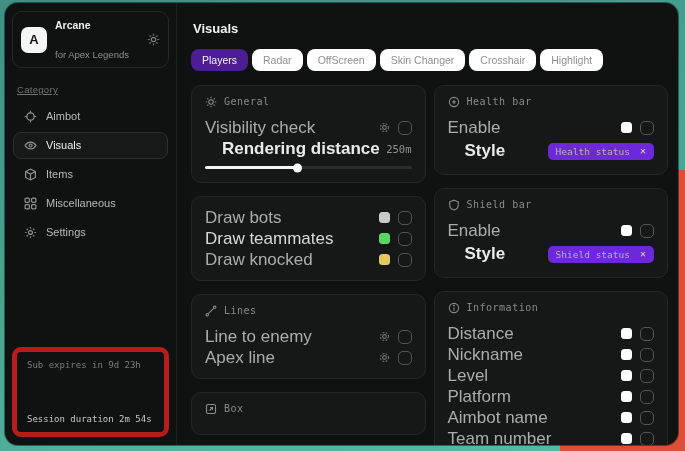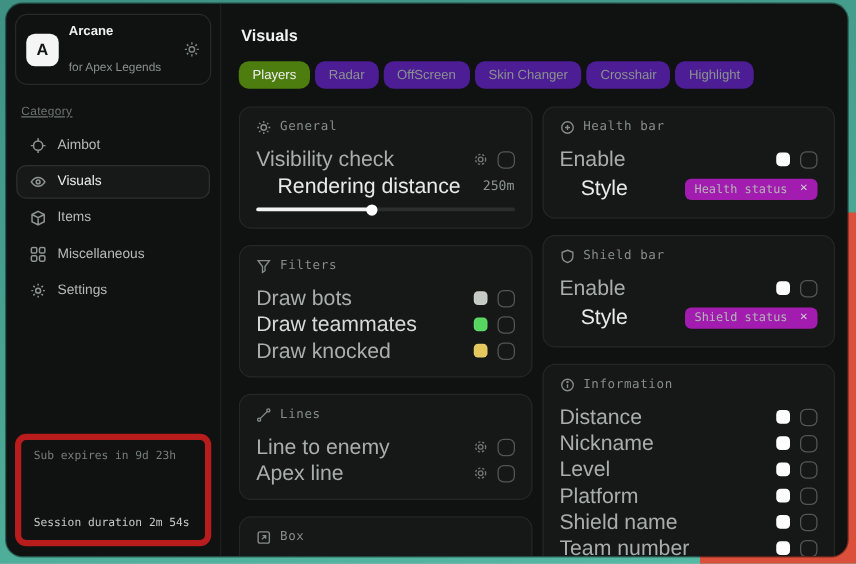--- a/index.html
+++ b/index.html
@@ -49,55 +49,55 @@
     padding:8px 10px; font-family:"DejaVu Sans Mono", monospace;
   }
   .sf1 { font-size:9px; color:#787e7c; margin-bottom:5px; }
   .sf2 { font-size:9px; color:#c6cac8;margin-top:44px; }
   
   .main { flex:1; padding:14px 10px 0 14px; display:flex; flex-direction:column; overflow:hidden; }
   .page-title { font-size:13px; font-weight:bold; color:#f0f2f1; margin:4px 0 13px 2px; }
   .tabs { display:flex; gap:4px; margin-bottom:14px; }
   .tab {
     padding:5px 11px; border-radius:8px; font-size:10.5px;
-    color:#8b918f; background:#4c1d95; cursor:pointer; white-space:nowrap;
-  }
-  .tab.active { background:#4d7c0f; color:#f0f2f1; }
+    color:#8b918f; background:#ffffff; cursor:pointer; white-space:nowrap;
+  }
+  .tab.active { background:#4c1d95; color:#f0f2f1; }
   .cols { display:flex; gap:8px; align-items:flex-start; flex:1; overflow:hidden; }
   .col { flex:1; display:flex; flex-direction:column; gap:13px; }
   .card {
     background:#151817; border:1px solid #232726; border-radius:10px;
     padding:10px 13px;
   }
   .card-title {
     display:flex; align-items:flex-start; gap:7px;
     font-family:"DejaVu Sans Mono", monospace; font-size:10px;
     color:#868c8a; letter-spacing:.5px; margin-bottom:9px;
   }
   .card-title svg { flex:none; }
   .row { display:flex; align-items:center; justify-content:space-between; height:21px; }
   .lbl { font-size:17px; color:#a9aeac; }
-  .lbl.bright { color:#e9ebea; font-weight:400;padding-left:17px; }
+  .lbl.bright { color:#e9ebea; font-weight:700;padding-left:17px; }
   .ctrls { display:flex; align-items:center; gap:8px; }
   .checkbox {
     width:14px; height:14px; border:1.4px solid #525755; border-radius:5px;
     cursor:pointer; flex:none;
   }
   .swatch { width:11px; height:11px; border-radius:3.5px; flex:none; cursor:pointer;
             box-shadow:inset 0 0 0 1px rgba(255,255,255,.08); }
   .minigear { color:#6f7573; display:flex; cursor:pointer; }
   .val { font-family:"DejaVu Sans Mono", monospace; font-size:10.5px; color:#8d9391; }
   .slider { margin:7px 0 3px; height:3px; background:#2b2e2d; border-radius:2px; position:relative; cursor:pointer; }
   .slider-fill { height:100%; background:#f2f3f2; border-radius:2px; position:relative; }
   .slider-thumb {
     position:absolute; right:-4px; top:50%; transform:translateY(-50%);
     width:9px; height:9px; border-radius:50%; background:#ffffff;
   }
   .chip {
-    background:#a21caf; border-radius:5px; padding:3px 8px;
+    background:#6d28d9; border-radius:5px; padding:3px 8px;
     display:flex; align-items:center; gap:10px; cursor:pointer;
     font-family:"DejaVu Sans Mono", monospace; font-size:9.5px; color:#b2b7b5;
   }
   .chip-x { color:#d3d7d5; font-size:10px; line-height:1; cursor:pointer; }
   svg { display:block; }
 </style>
 </head>
 <body>
 
 <div class="desktop-accent"></div>
@@ -217,26 +217,20 @@
             <span class="val">250m</span>
           </div>
           <div class="slider">
             <div class="slider-fill" style="width: 45%;">
               <div class="slider-thumb"></div>
             </div>
           </div>
         </div>
 
         <div class="card">
-          <div class="card-title">
-            <svg width="12" height="12" viewBox="0 0 12 12" fill="none" stroke="currentColor" stroke-width="1.1">
-              <path d="M1.5 1.5h9L7 6.2v3.4L5 11V6.2L1.5 1.5z"></path>
-            </svg>
-            <span>Filters</span>
-          </div>
           <div class="row">
             <span class="lbl">Draw bots</span>
             <span class="ctrls">
               <span class="swatch" style="background: rgb(198, 202, 199);"></span>
               <span class="checkbox"></span>
             </span>
           </div>
           <div class="row">
             <span class="lbl" style="color:#d6dad8">Draw teammates</span>
             <span class="ctrls">
@@ -381,21 +375,21 @@
             </span>
           </div>
           <div class="row">
             <span class="lbl">Platform</span>
             <span class="ctrls">
               <span class="swatch" style="background: rgb(255, 255, 255);"></span>
               <span class="checkbox"></span>
             </span>
           </div>
           <div class="row">
-            <span class="lbl">Shield name</span>
+            <span class="lbl">Aimbot name</span>
             <span class="ctrls">
               <span class="swatch" style="background: rgb(255, 255, 255);"></span>
               <span class="checkbox"></span>
             </span>
           </div>
           <div class="row">
             <span class="lbl">Team number</span>
             <span class="ctrls">
               <span class="swatch" style="background: rgb(255, 255, 255);"></span>
               <span class="checkbox"></span>

